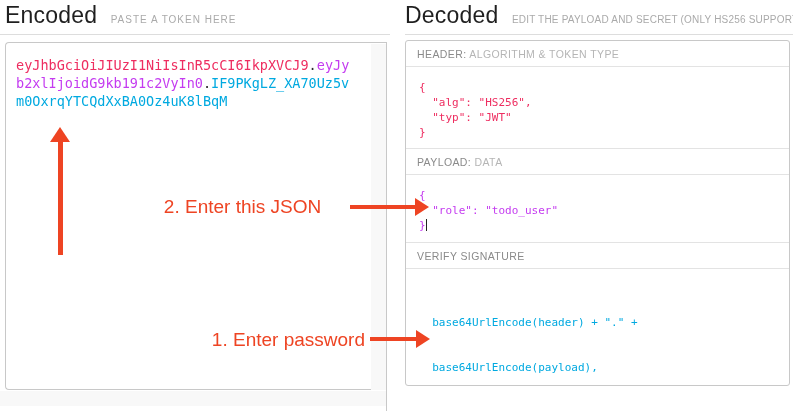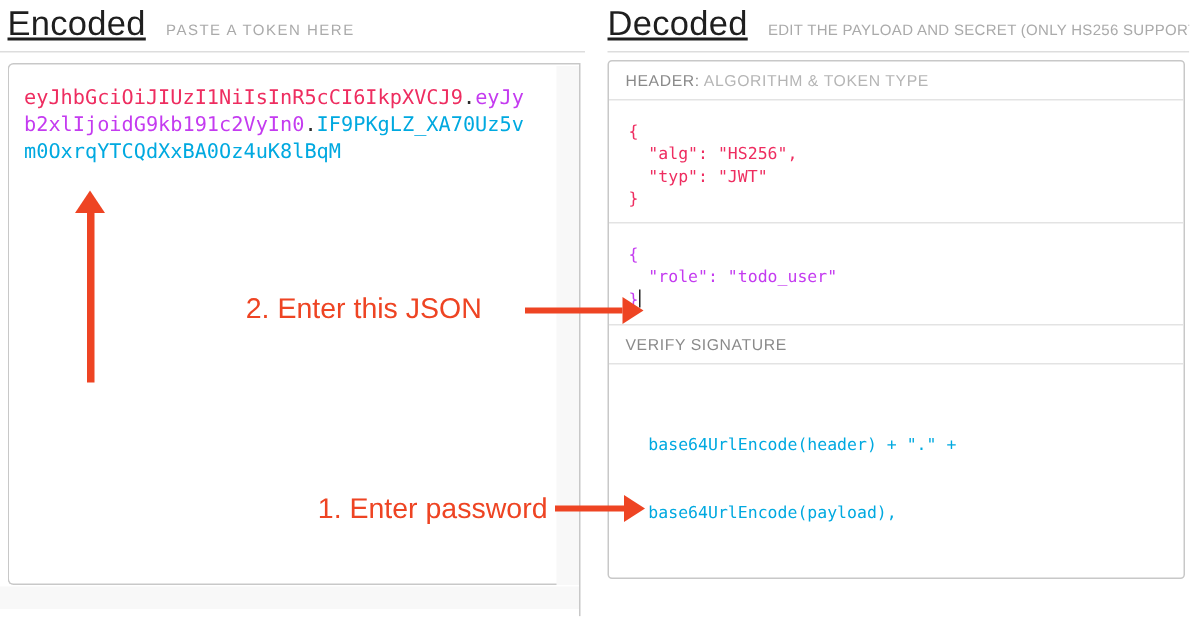--- a/index.html
+++ b/index.html
@@ -1,21 +1,21 @@
 <!DOCTYPE html>
 <html><head>
 <meta charset="utf-8">
 <style>
   html,body{margin:0;padding:0;background:#fff;}
   .page{position:relative;width:793px;height:411px;background:#fff;overflow:hidden;
         font-family:"Liberation Sans",sans-serif;}
 
   
   .col-head{position:absolute;top:2px;height:30px;white-space:nowrap;}
-  .col-head .h1{font-size:23px;color:#1f1f1f;letter-spacing:.2px;text-decoration:underline;}
+  .col-head .h1{font-size:23px;color:#1f1f1f;letter-spacing:.2px;}
   .col-head .hsub{font-size:10px;color:#aaa;letter-spacing:1px;margin-left:9px;text-align:right;}
   .col-head .hsub.tight{letter-spacing:.2px;}
   .hr{position:absolute;height:1px;background:#ddd;}
 
   
   .encoded-box{position:absolute;left:5px;top:42px;width:381px;height:348px;
     box-sizing:border-box;border:1px solid #c8c8c8;border-right:none;
     border-radius:4px 0 0 4px;background:#fff;padding:13px 10px;}
   .token{font-family:"DejaVu Sans Mono",monospace;font-size:13.5px;line-height:18px;
     word-break:break-all;width:41.5ch;}
@@ -77,20 +77,24 @@
   <div class="decoded-panel">
     <div class="sec-label">
       <span>HEADER:</span>
       <span class="sub">ALGORITHM &amp; TOKEN TYPE</span>
     </div>
     <div class="sec-code code-header">{
   "alg": "HS256",
   "typ": "JWT"
 }</div>
 
+    <div class="sec-label">
+      <span>PAYLOAD:</span>
+      <span class="sub">DATA</span>
+    </div>
     <div class="sec-code code-payload"><span>{
   "role": "todo_user"
 }</span><span class="caret"></span></div>
 
     <div class="sec-label">
       <span>VERIFY SIGNATURE</span>
     </div>
     <div class="sec-sig">
       <div>  base64UrlEncode(header) + "." +</div>
       <div>  base64UrlEncode(payload),</div>

